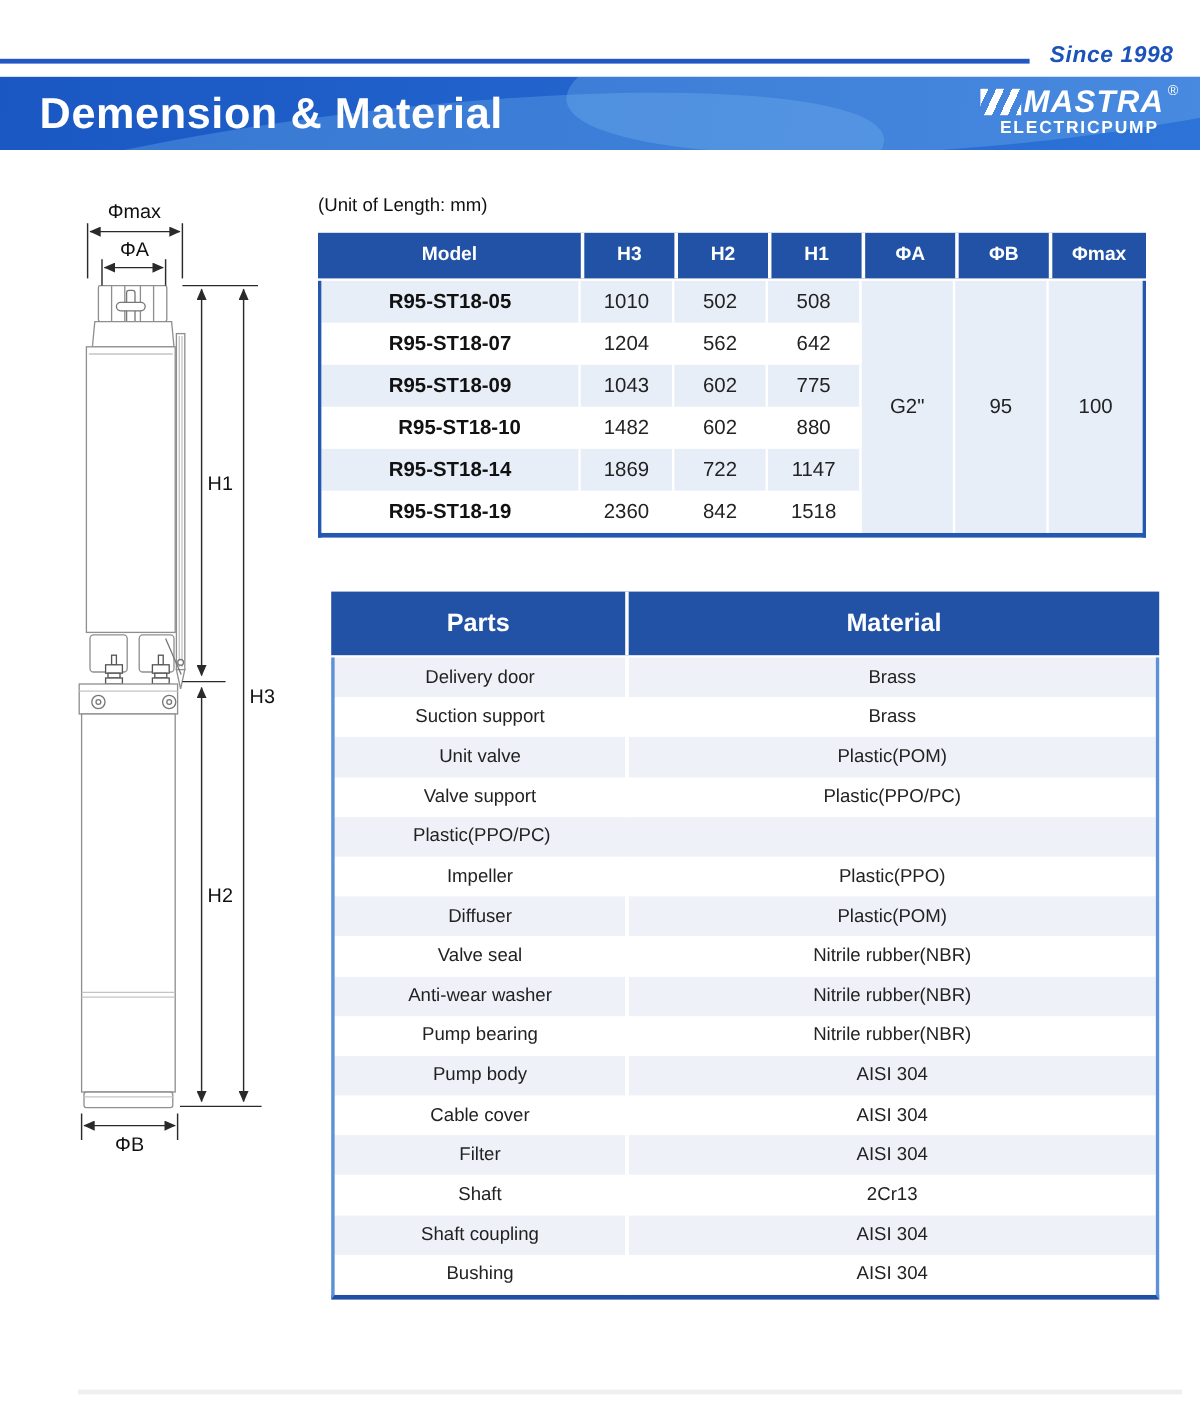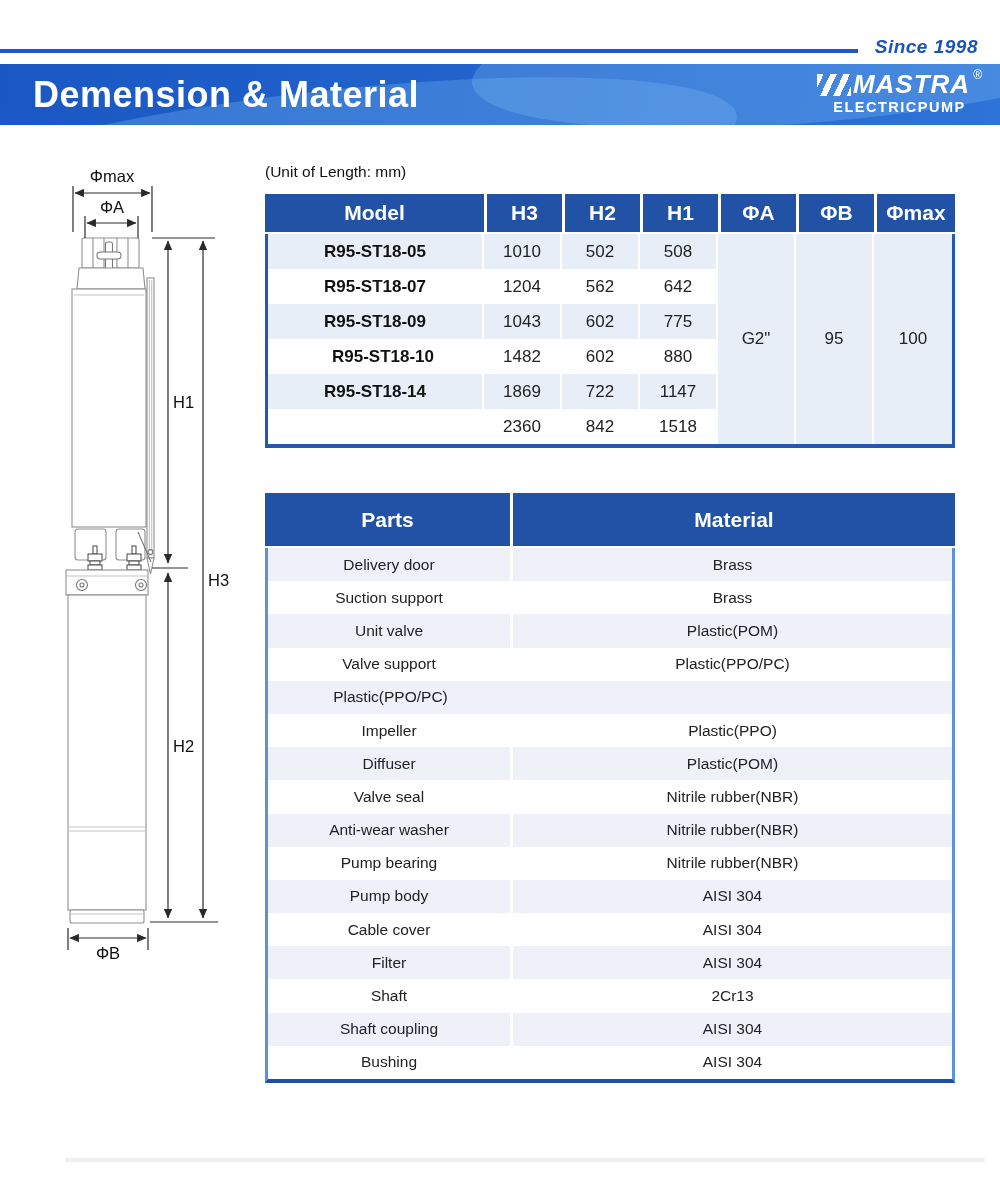--- a/index.html
+++ b/index.html
@@ -42,21 +42,21 @@
   .logo-reg { font-size:12px; margin-left:3px; margin-top:-2px; }
   .logo-sub { font-size:14.5px; font-weight:bold; letter-spacing:1.5px; margin-top:2px; }
 
   
   .unit-note { position:absolute; left:265px; top:163px; font-size:15.5px; color:#111; }
 
   
   .dim-table { position:absolute; left:265px; top:194px; width:690px; }
   .dim-header { display:grid; grid-template-columns:222px 78px 78px 78px 78px 78px 78px; }
   .dim-hcell {
-    background:#2152a6; color:#fff; font-weight:bold; font-size:21px;
+    background:#2152a6; color:#fff; font-weight:bold; font-size:16px;
     height:38px; display:flex; align-items:center; justify-content:center;
     border-right:3px solid #fff; box-sizing:border-box;
   }
   .dim-hcell:last-child { border-right:none; }
   .dim-body {
     margin-top:2px; width:684px;
     display:grid; grid-template-columns:216px 78px 78px 78px 78px 78px 78px;
     grid-auto-rows:35px;
     border-left:3px solid #2458b0; border-right:3px solid #2458b0; border-bottom:4px solid #2458b0;
   }
@@ -68,21 +68,21 @@
   .dcell.alt { background:#e8eef8; }
   .dcell.model { font-weight:bold; color:#111; }
   .shared-cell {
     grid-row:1 / span 6; background:#e8eef8;
     display:flex; align-items:center; justify-content:center;
     font-size:17px; color:#222; border-right:2px solid #fff; box-sizing:border-box;
   }
   .shared-cell.last { border-right:none; }
 
   
-  .parts-table { position:absolute; left:265px; top:493px; width:690px; }
+  .parts-table { position:absolute; left:276px; top:493px; width:690px; }
   .parts-header { display:grid; grid-template-columns:248px 442px; height:53px; }
   .parts-hcell {
     background:#2152a6; color:#fff; font-weight:bold; font-size:21px;
     display:flex; align-items:center; justify-content:center; box-sizing:border-box;
   }
   .parts-hcell.first { border-right:3px solid #fff; }
   .parts-body {
     margin-top:2px; width:684px;
     border-left:3px solid #5e92d6; border-right:3px solid #5e92d6; border-bottom:4px solid #1f4fa3;
   }
@@ -245,20 +245,21 @@
       <div class="dcell alt" style="grid-area: 3 / 3;">602</div>
       <div class="dcell alt" style="grid-area: 3 / 4;">775</div>
       <div class="dcell model" style="grid-area: 4 / 1; padding-left: 16px;">R95-ST18-10</div>
       <div class="dcell" style="grid-area: 4 / 2;">1482</div>
       <div class="dcell" style="grid-area: 4 / 3;">602</div>
       <div class="dcell" style="grid-area: 4 / 4;">880</div>
       <div class="dcell model alt" style="grid-area: 5 / 1;">R95-ST18-14</div>
       <div class="dcell alt" style="grid-area: 5 / 2;">1869</div>
       <div class="dcell alt" style="grid-area: 5 / 3;">722</div>
       <div class="dcell alt" style="grid-area: 5 / 4;">1147</div>
+      <div class="dcell model" style="grid-area: 6 / 1;">R95-ST18-19</div>
       <div class="dcell" style="grid-area: 6 / 2;">2360</div>
       <div class="dcell" style="grid-area: 6 / 3;">842</div>
       <div class="dcell" style="grid-area: 6 / 4;">1518</div>
     </div>
 </div>
 
 <div class="parts-table">
   <div class="parts-header">
     <div class="parts-hcell first">Parts</div>
     <div class="parts-hcell">Material</div>

